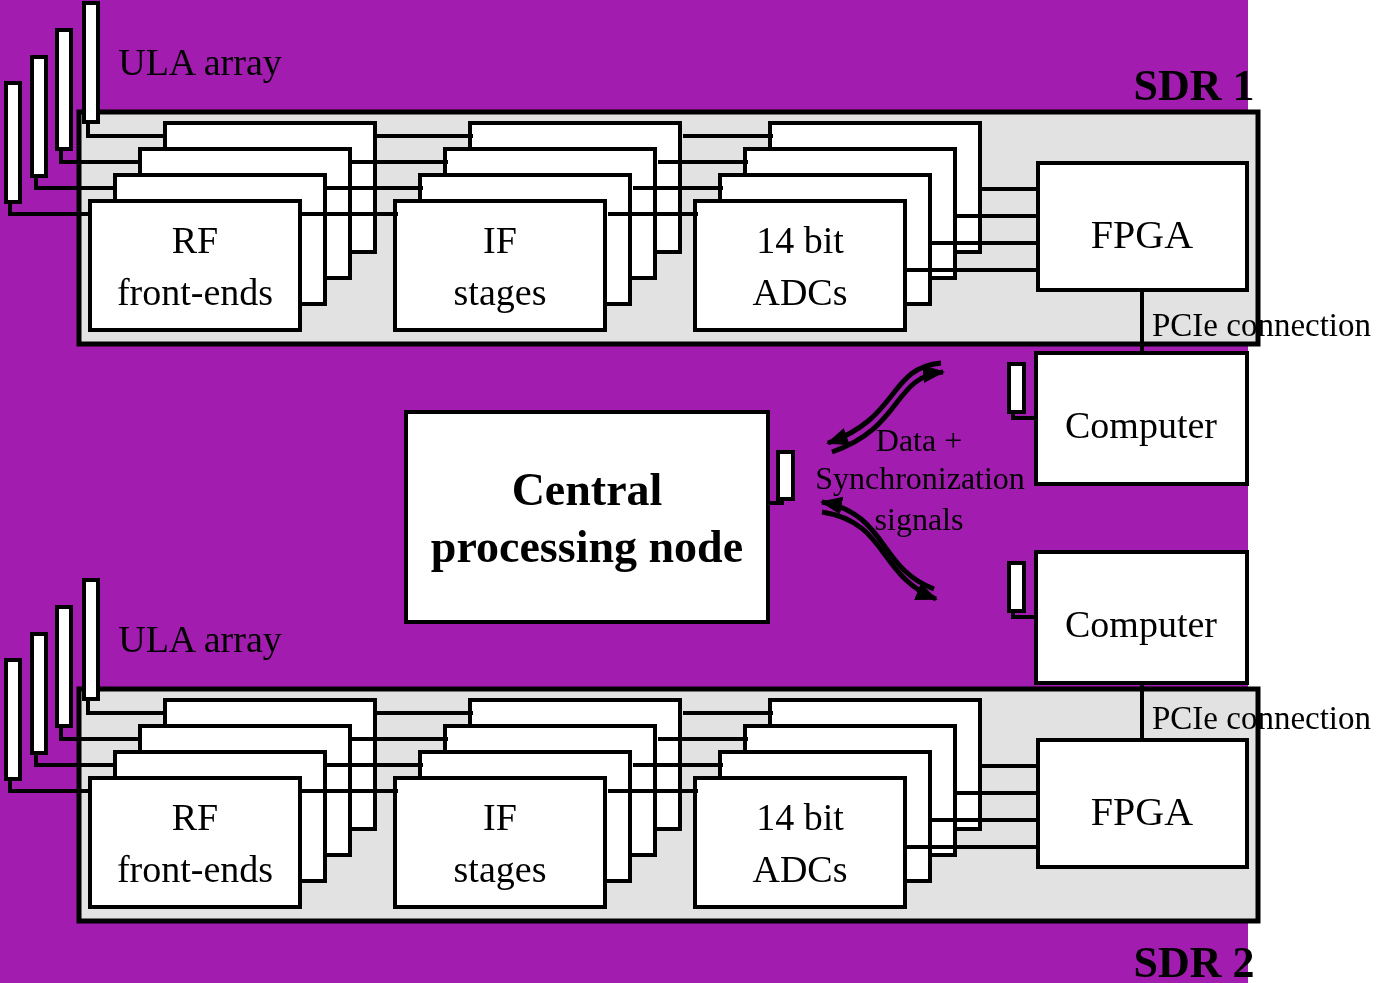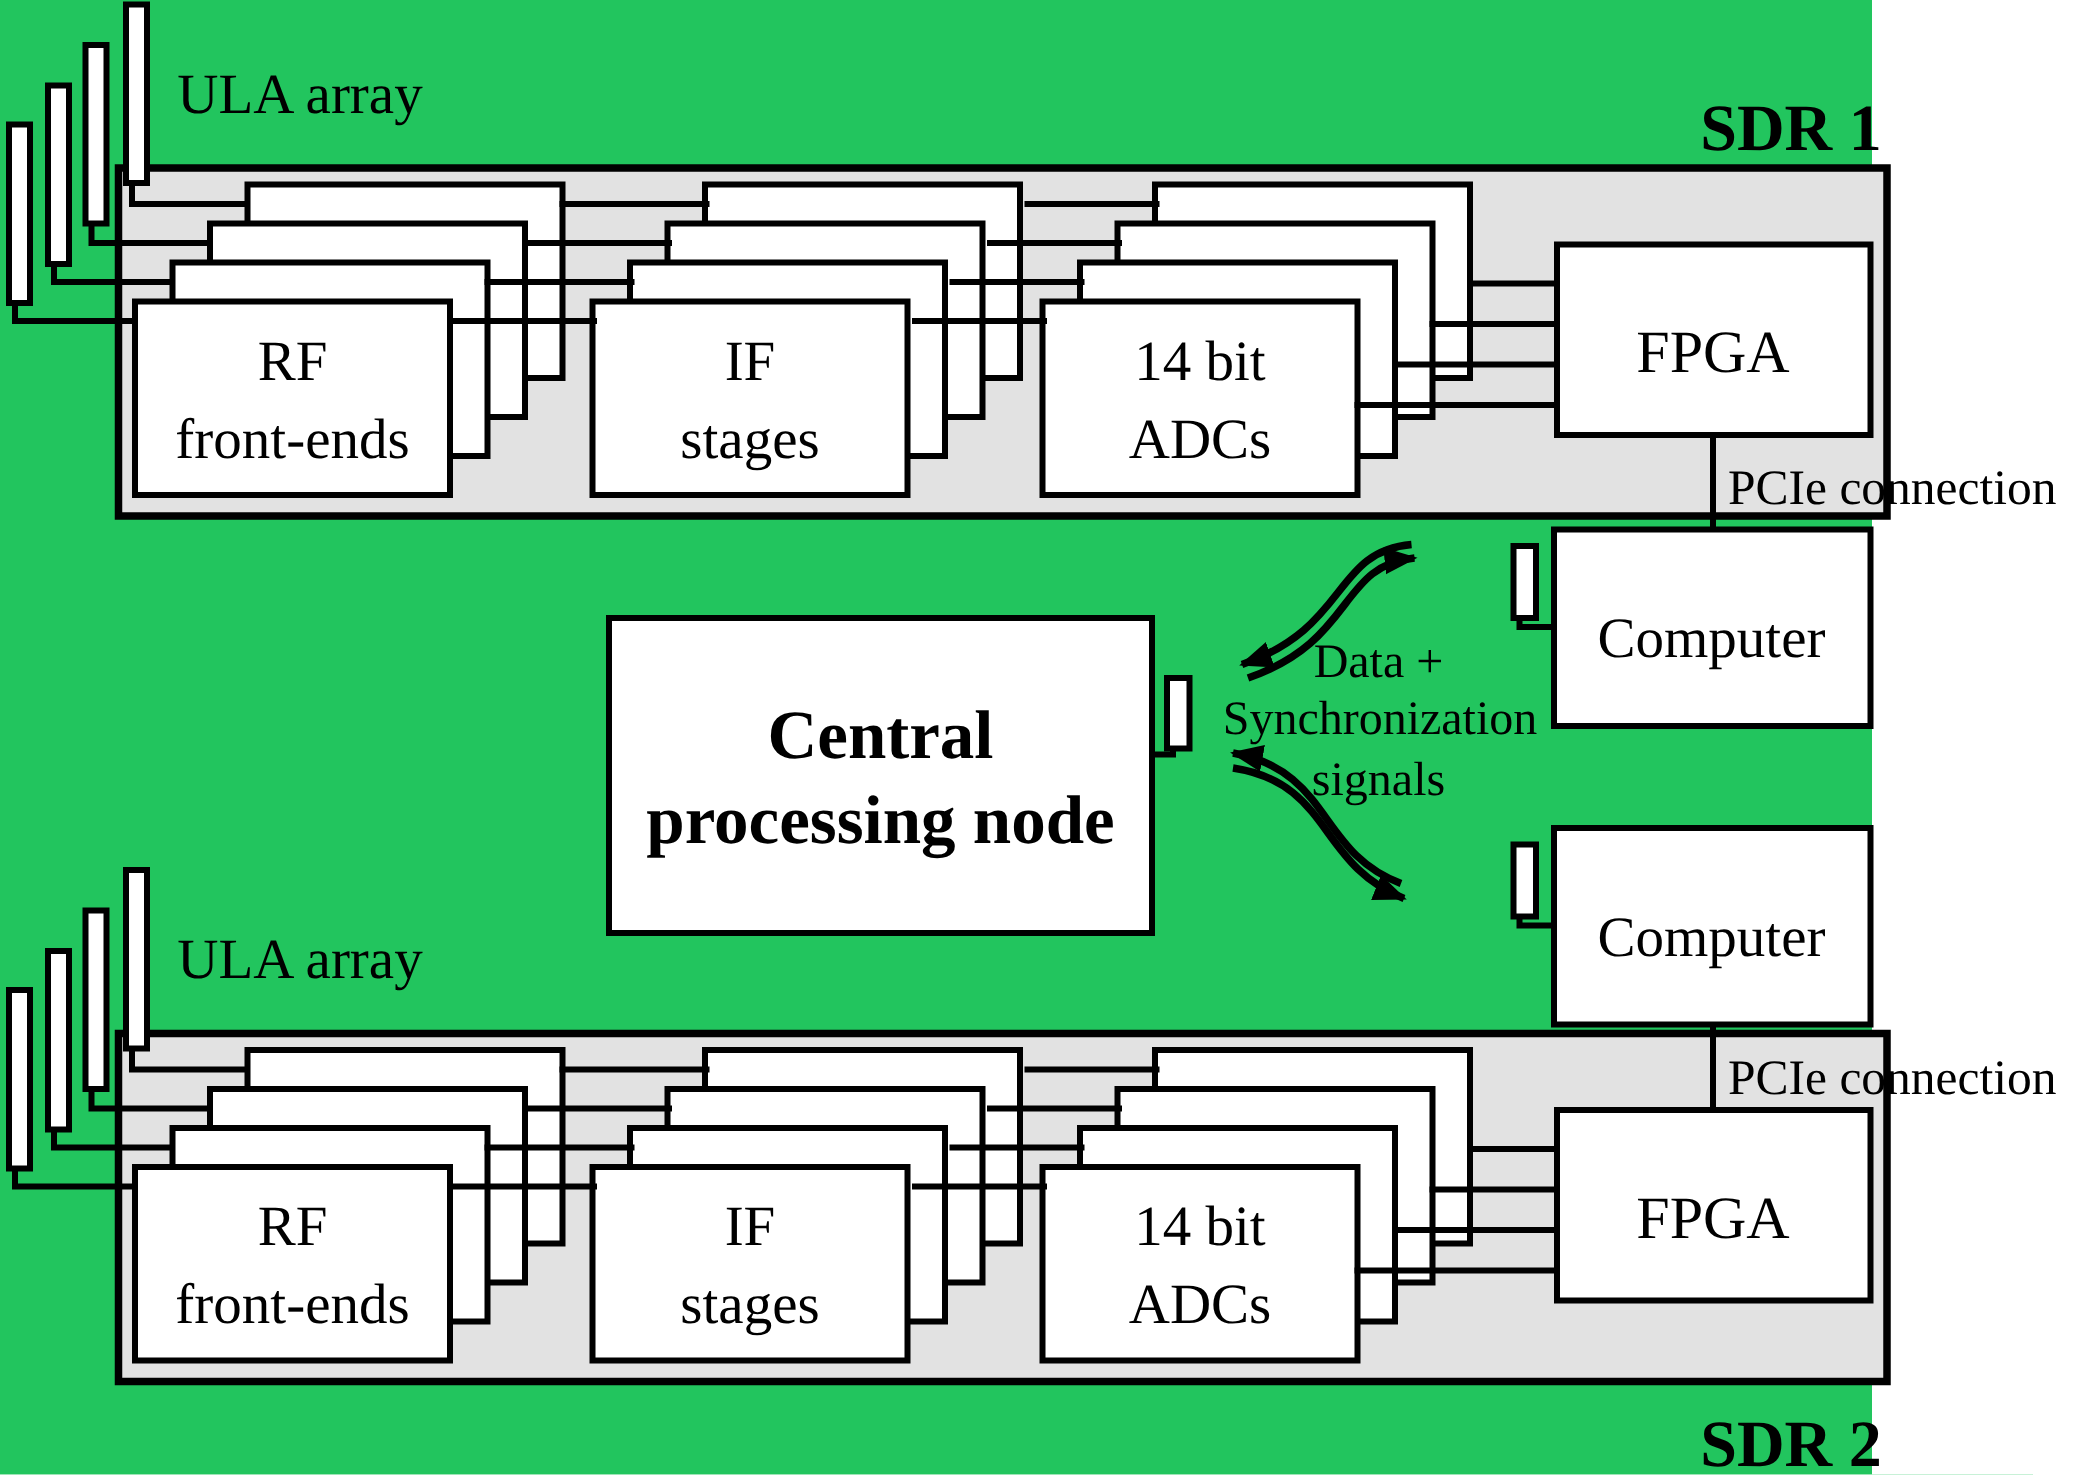--- a/index.html
+++ b/index.html
@@ -1,16 +1,16 @@
 <!DOCTYPE html>
 <html><head>
 <meta charset="utf-8">
 <style>
   html, body { margin: 0; padding: 0; background: #ffffff; }
-  .stage { width: 1248px; height: 983px; position: relative; background: #22c55e; }
+  .stage { width: 1248px; height: 983px; position: relative; background: #a21caf; }
   svg { display: block; }
   .box   { fill: #ffffff; stroke: #000000; stroke-width: 4; }
   .panel { stroke: #000000; stroke-width: 5; }
   .ant   { fill: #ffffff; stroke: #000000; stroke-width: 4; }
   .wire  { fill: none; stroke: #000000; stroke-width: 4; }
   .arrow { fill: none; stroke: #000000; stroke-width: 5; }
   .t { font-family: "Liberation Serif", "DejaVu Serif", serif; fill: #000000; }
   .tc { text-anchor: middle; }
   .ts { text-anchor: start; }
   .t38 { font-size: 38px; }

